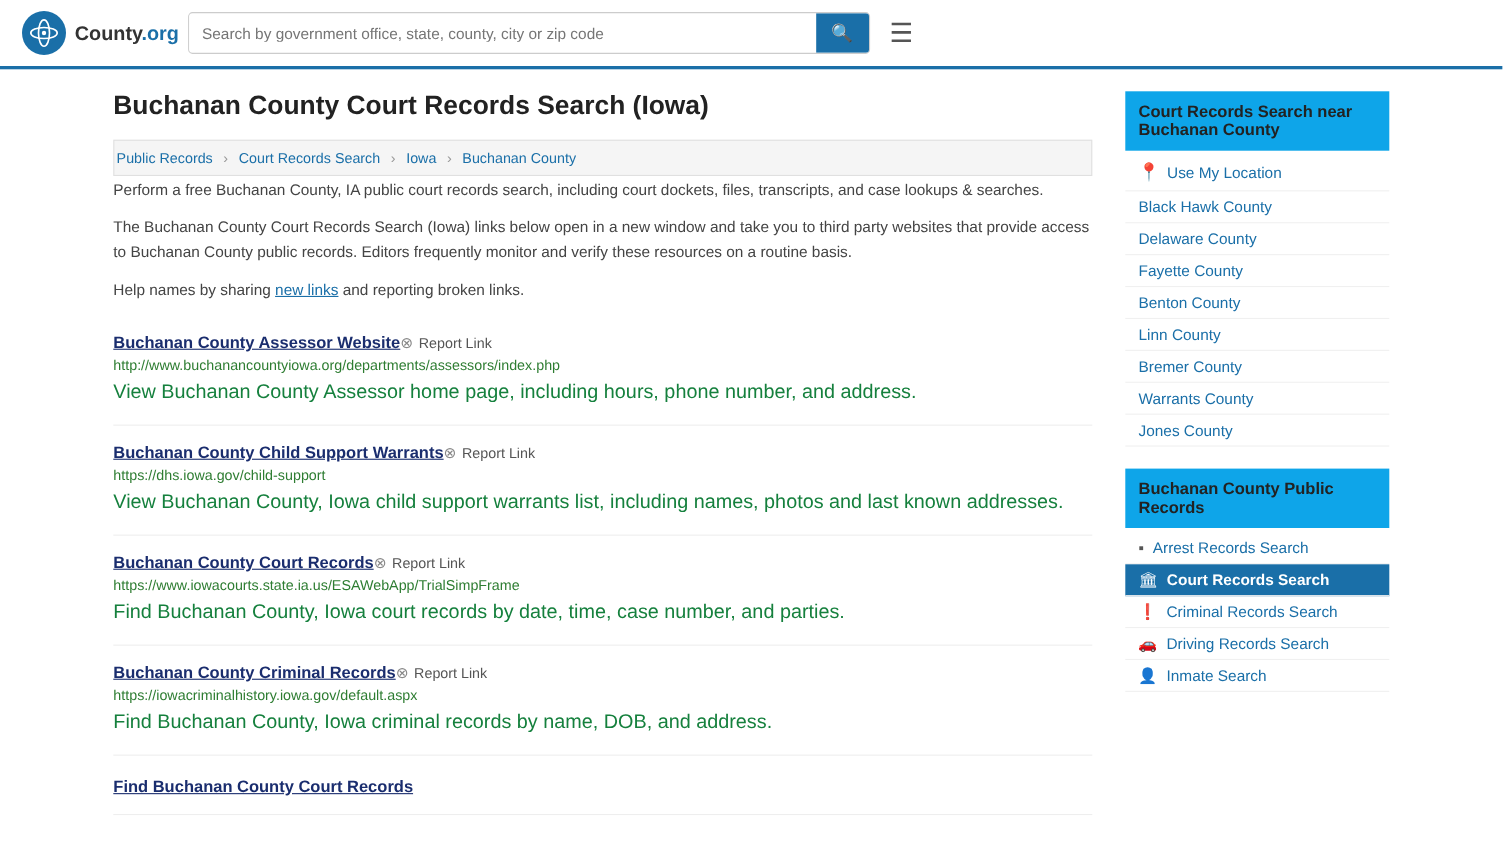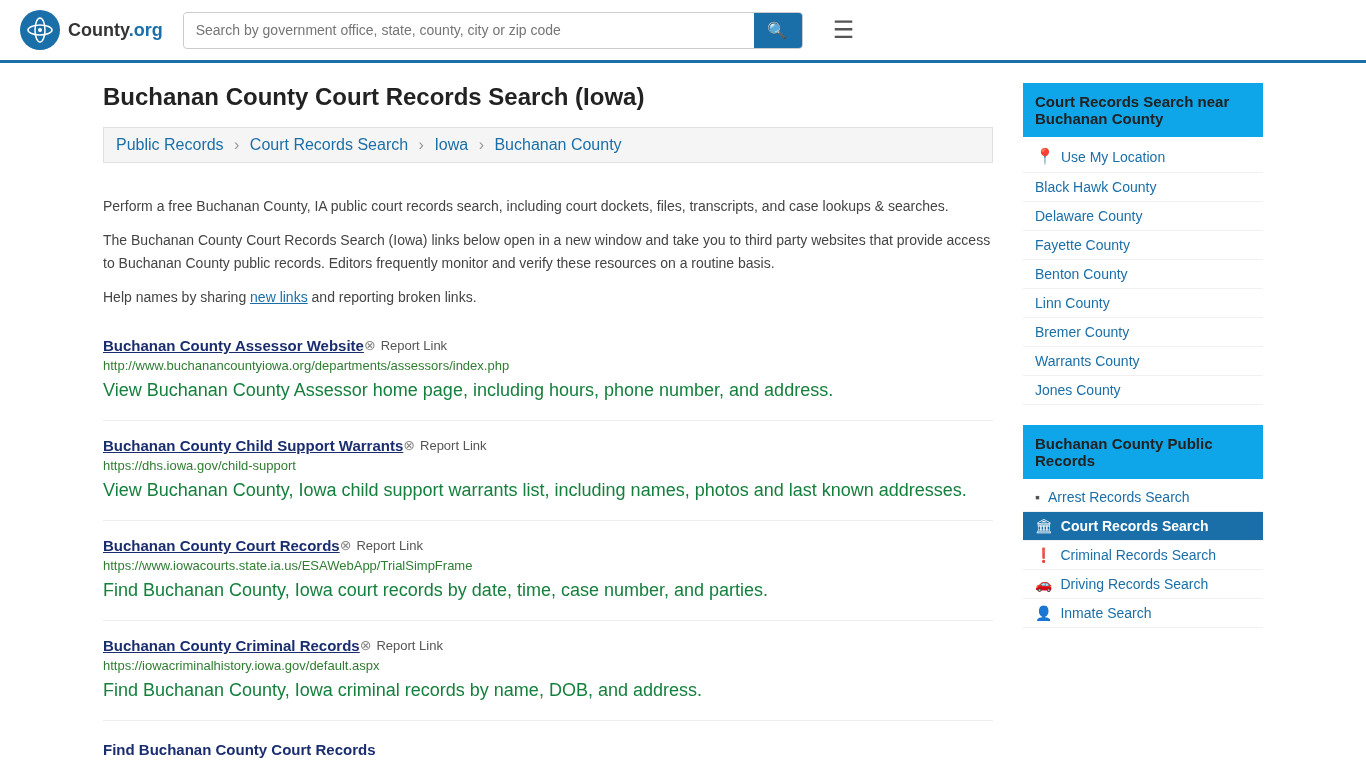--- a/index.html
+++ b/index.html
@@ -5,21 +5,21 @@
     * { margin: 0; padding: 0; box-sizing: border-box; }
     body { font-family: Arial, sans-serif; font-size: 14px; color: #333; background: #fff; }
 
     
     .header {
       background: #fff;
       border-bottom: 3px solid #1a6fa8;
       padding: 10px 20px;
       display: flex;
       align-items: center;
-      gap: 20px;
+      gap: 8px;
     }
     .logo-area {
       display: flex;
       align-items: center;
       gap: 8px;
       text-decoration: none;
     }
     .logo-circle {
       width: 40px;
       height: 40px;
@@ -89,24 +89,24 @@
     .page-title {
       font-size: 24px;
       font-weight: bold;
       color: #222;
       margin-bottom: 16px;
     }
 
     
     .breadcrumb {
       background: #f5f5f5;
-      padding: 8px 12px;
+      padding: 8px 2px;
       border: 1px solid #e0e0e0;
-      margin-bottom: 32px;
-      font-size: 16px;
+      margin-bottom: 1px;
+      font-size: 13px;
       color: #555;
     }
     .breadcrumb a {
       color: #1a6fa8;
       text-decoration: none;
     }
     .breadcrumb .sep { margin: 0 6px; color: #999; }
 
     
     .description {
@@ -229,20 +229,21 @@
     .pr-icon {
       font-size: 14px;
       color: #555;
       flex-shrink: 0;
     }
 
     .find-title {
       font-size: 15px;
       font-weight: bold;
       color: #1a2d6e;
+      text-decoration: underline;
       padding-top: 4px;
     }
   </style>
 </head>
 <body>
 
 <header class="header">
   <a class="logo-area" href="#">
     <div class="logo-circle">
       <svg width="26" height="26" viewBox="0 0 26 26" fill="none">

